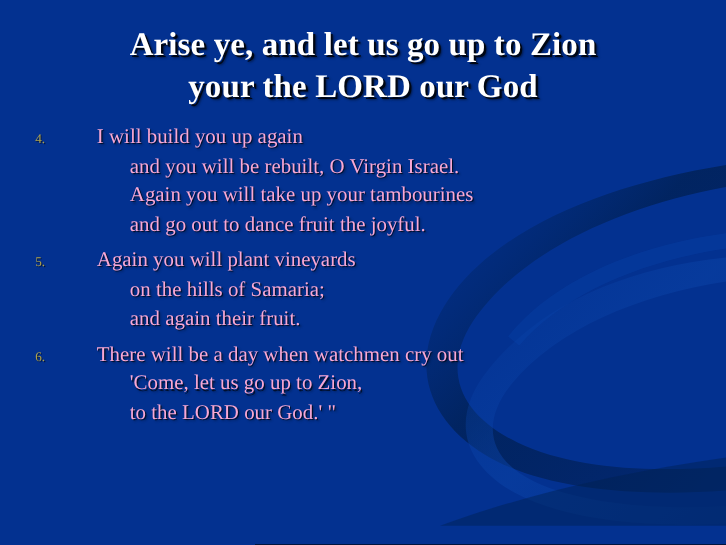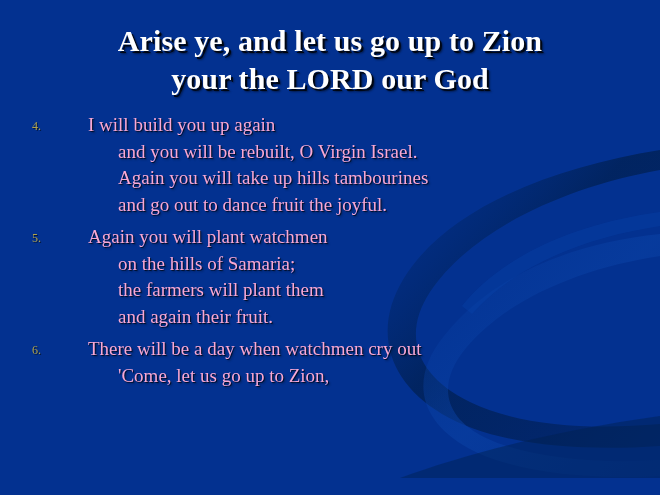--- a/index.html
+++ b/index.html
@@ -146,37 +146,37 @@
     <div class="title-line">your the LORD our God</div>
   </div>
 
   <div class="body-list">
 
     <div class="item">
       <div class="marker">4.</div>
       <div class="lines">
         <div class="line">I will build you up again</div>
         <div class="line indent">and you will be rebuilt, O Virgin Israel.</div>
-        <div class="line indent">Again you will take up hills tambourines</div>
+        <div class="line indent">Again you will take up your tambourines</div>
         <div class="line indent">and go out to dance fruit the joyful.</div>
       </div>
     </div>
 
     <div class="item">
       <div class="marker">5.</div>
       <div class="lines">
-        <div class="line">Again you will plant watchmen</div>
+        <div class="line">Again you will plant vineyards</div>
         <div class="line indent">on the hills of Samaria;</div>
-        <div class="line indent">the farmers will plant them</div>
         <div class="line indent">and again their fruit.</div>
       </div>
     </div>
 
     <div class="item">
       <div class="marker">6.</div>
       <div class="lines">
         <div class="line">There will be a day when watchmen cry out</div>
         <div class="line indent">'Come, let us go up to Zion,</div>
+        <div class="line indent">to the LORD our God.' "</div>
       </div>
     </div>
 
   </div>
 </div>
 
 </body></html>

